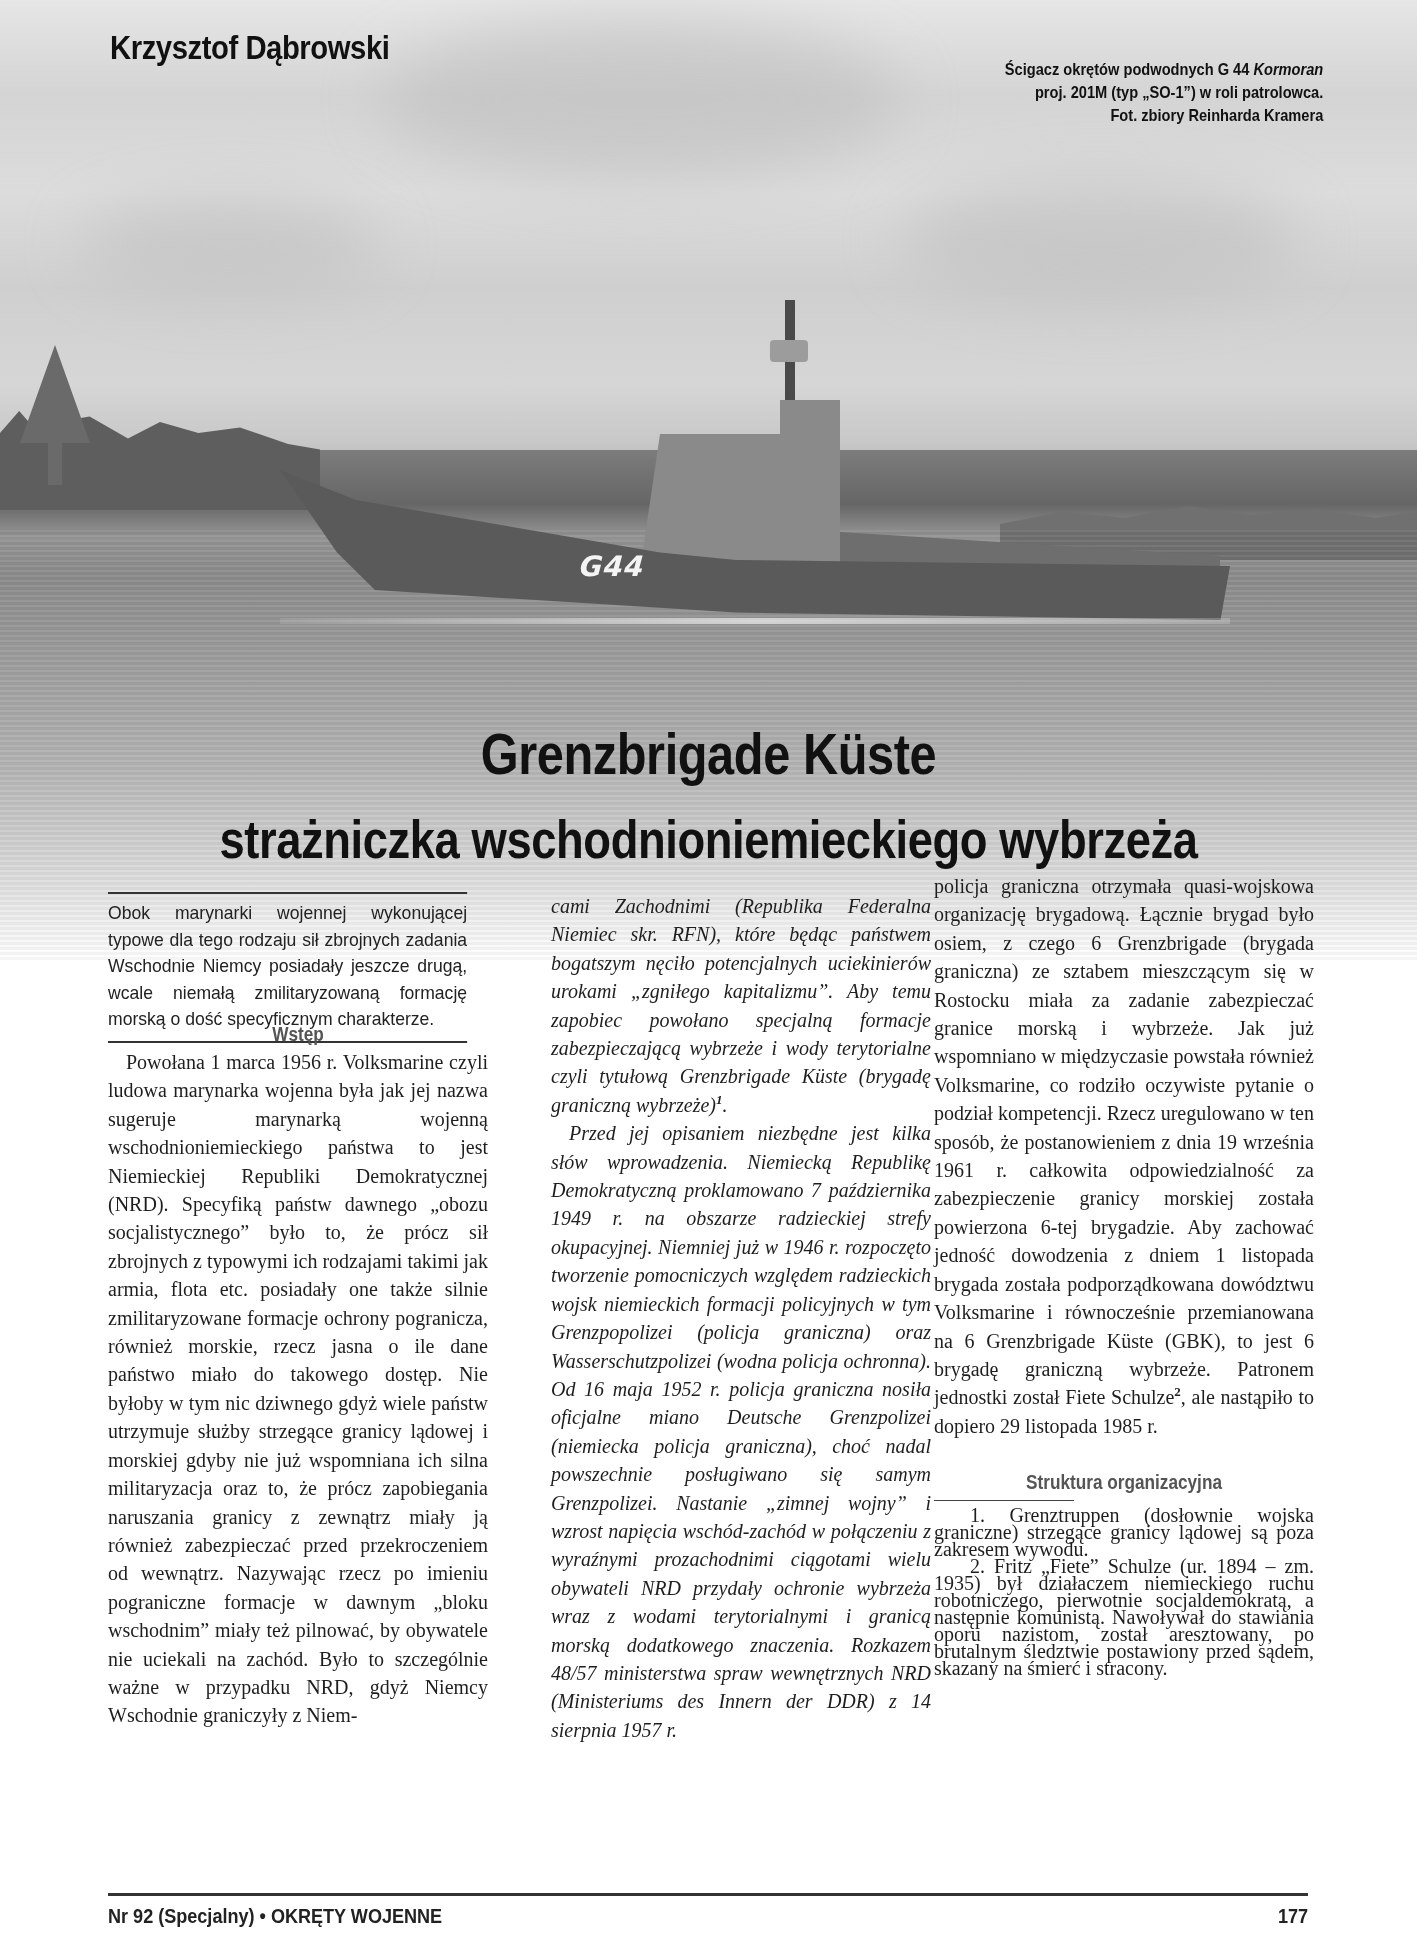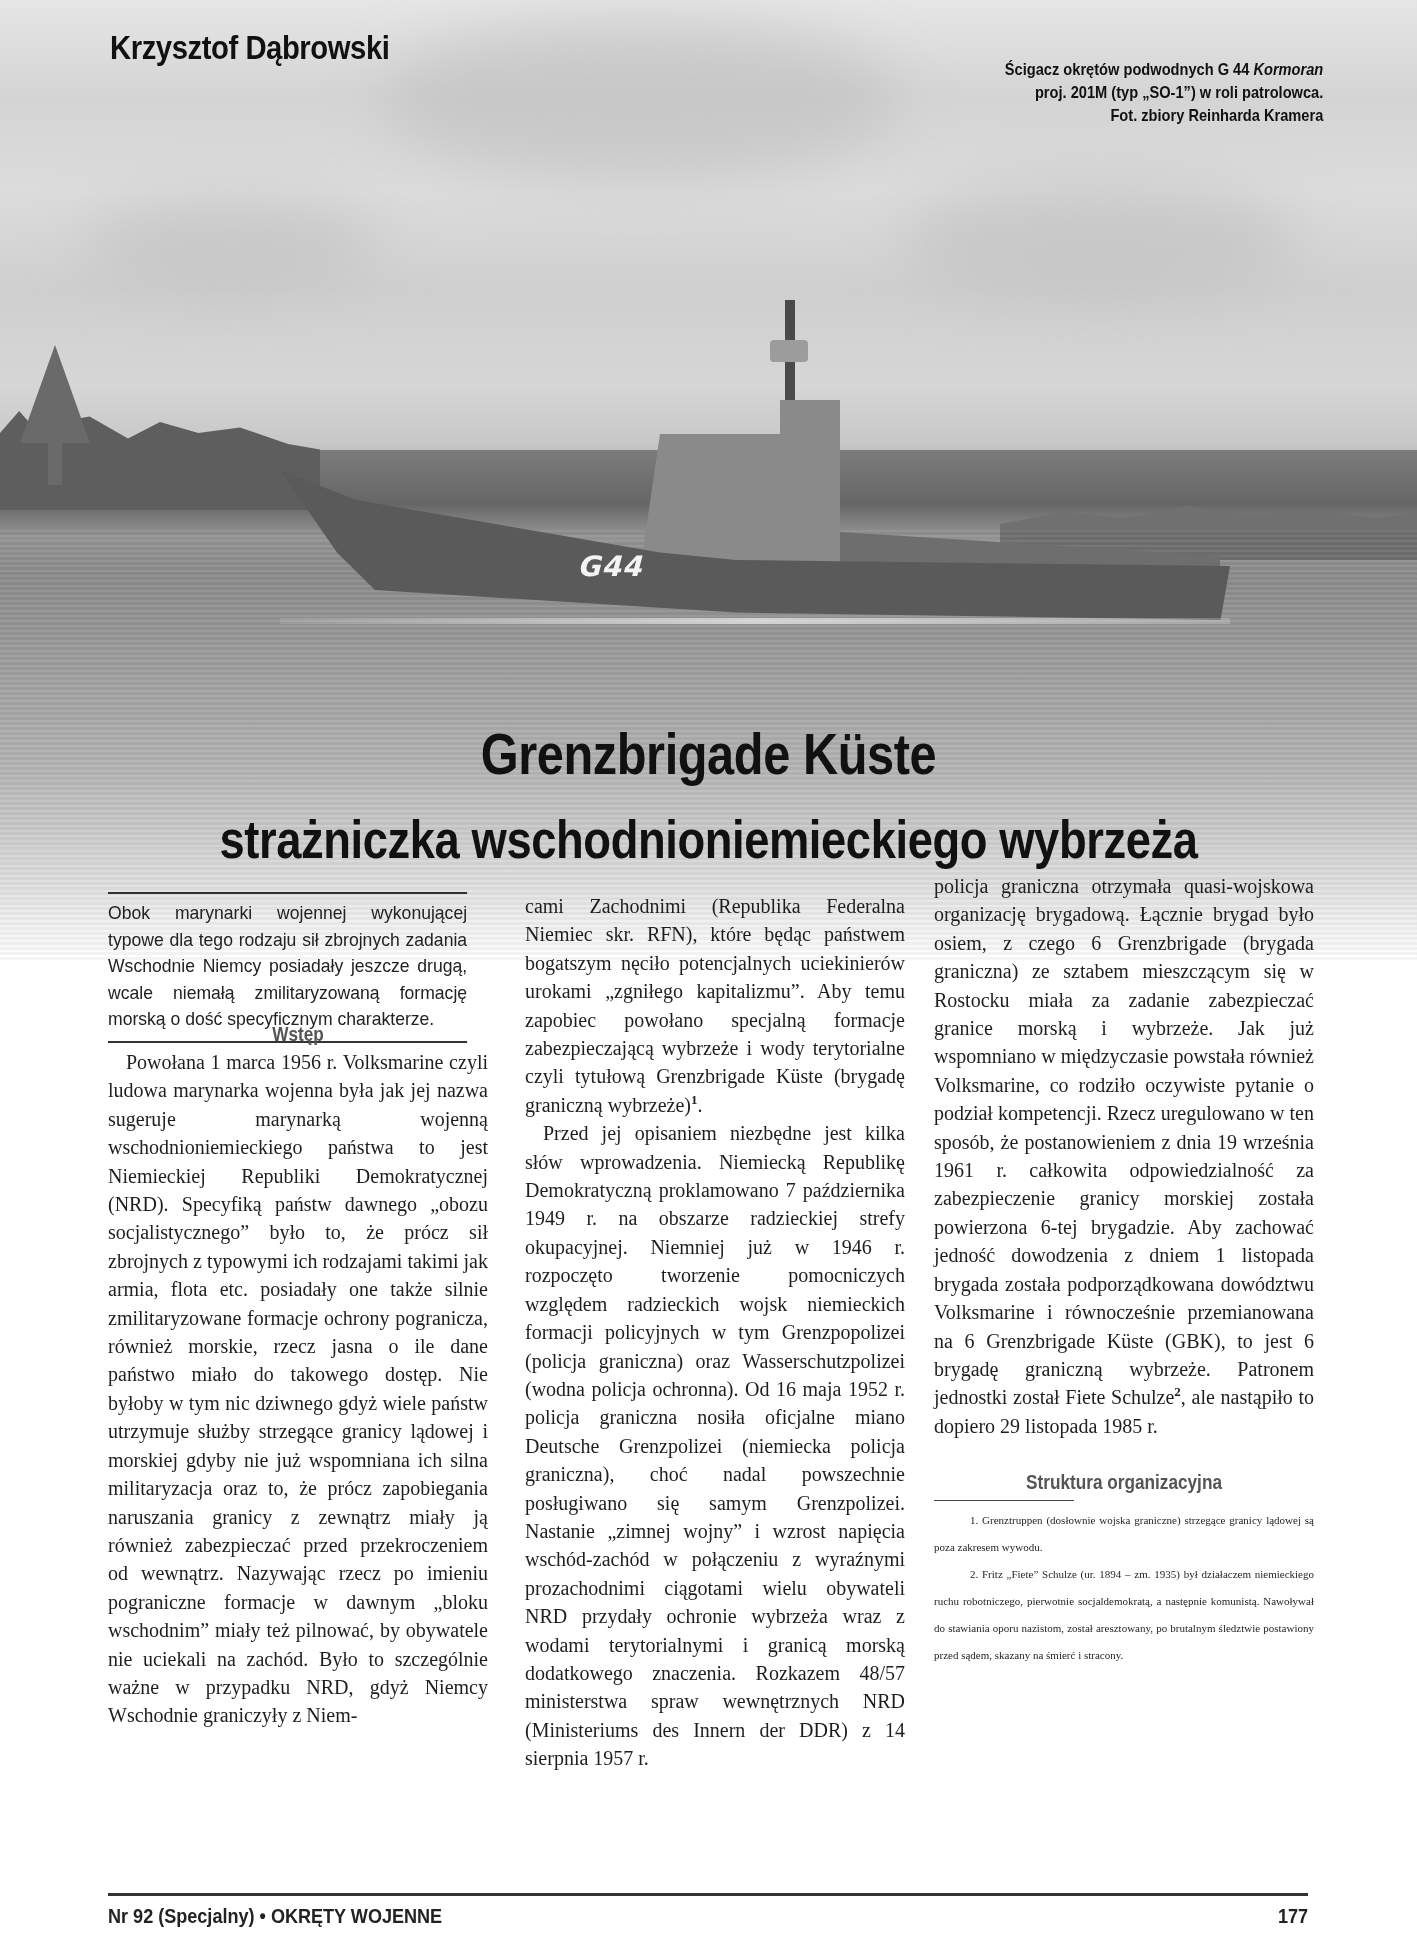--- a/index.html
+++ b/index.html
@@ -36,28 +36,28 @@
   .title { position:absolute; left:0; width:1417px; text-align:center; font-family:"Liberation Sans", sans-serif; font-weight:bold; color:#111; transform:scaleX(0.84); transform-origin:center; }
   .title.line1 { top:720px; font-size:58px; letter-spacing:-0.5px; }
   .title.line2 { top:808px; font-size:54px; letter-spacing:-0.5px; }
 
   
   .lead { position:absolute; left:108px; top:892px; width:378px; border-top:2px solid #333; border-bottom:2px solid #333; padding:6px 0 8px; font-family:"Liberation Sans", sans-serif; font-size:18.5px; line-height:26.5px; color:#222; text-align:justify; transform:scaleX(0.95); transform-origin:left; }
   .col { position:absolute; width:380px; font-size:20px; line-height:28.4px; text-align:justify; color:#1e1e1e; }
   .col p { margin:0; text-indent:18px; }
   .col p.noindent { text-indent:0; }
   .col1 { left:108px; top:1020px; }
-  .col2 { left:525px; top:892px; }
+  .col2 { left:551px; top:892px;font-style:italic; }
   .col3 { left:934px; top:872px; }
   .section-head { font-family:"Liberation Sans", sans-serif; font-weight:bold; font-size:20px; color:#555; text-align:center; line-height:28px; transform:scaleX(0.86); }
   .spacer { height:28px; }
   sup { font-size:13px; line-height:0; font-weight:bold; }
 
   .fn-rule { width:140px; border-top:1px solid #444; margin:4px 0 6px; }
-  .footnotes { font-size:11px; line-height:27px; }
+  .footnotes { font-size:20px; line-height:17px; }
   .footnotes p { text-indent:36px !important; }
 
   
   .footer-rule { position:absolute; left:108px; top:1893px; width:1200px; border-top:3px solid #333; }
   .footer-left { position:absolute; left:108px; top:1904px; font-family:"Liberation Sans", sans-serif; font-weight:bold; font-size:21px; color:#222; transform:scaleX(0.86); transform-origin:left; }
   .footer-right { position:absolute; right:109px; top:1904px; font-family:"Liberation Sans", sans-serif; font-weight:bold; font-size:21px; color:#222; transform:scaleX(0.86); transform-origin:right; }
 </style>
 </head>
 <body>
 

